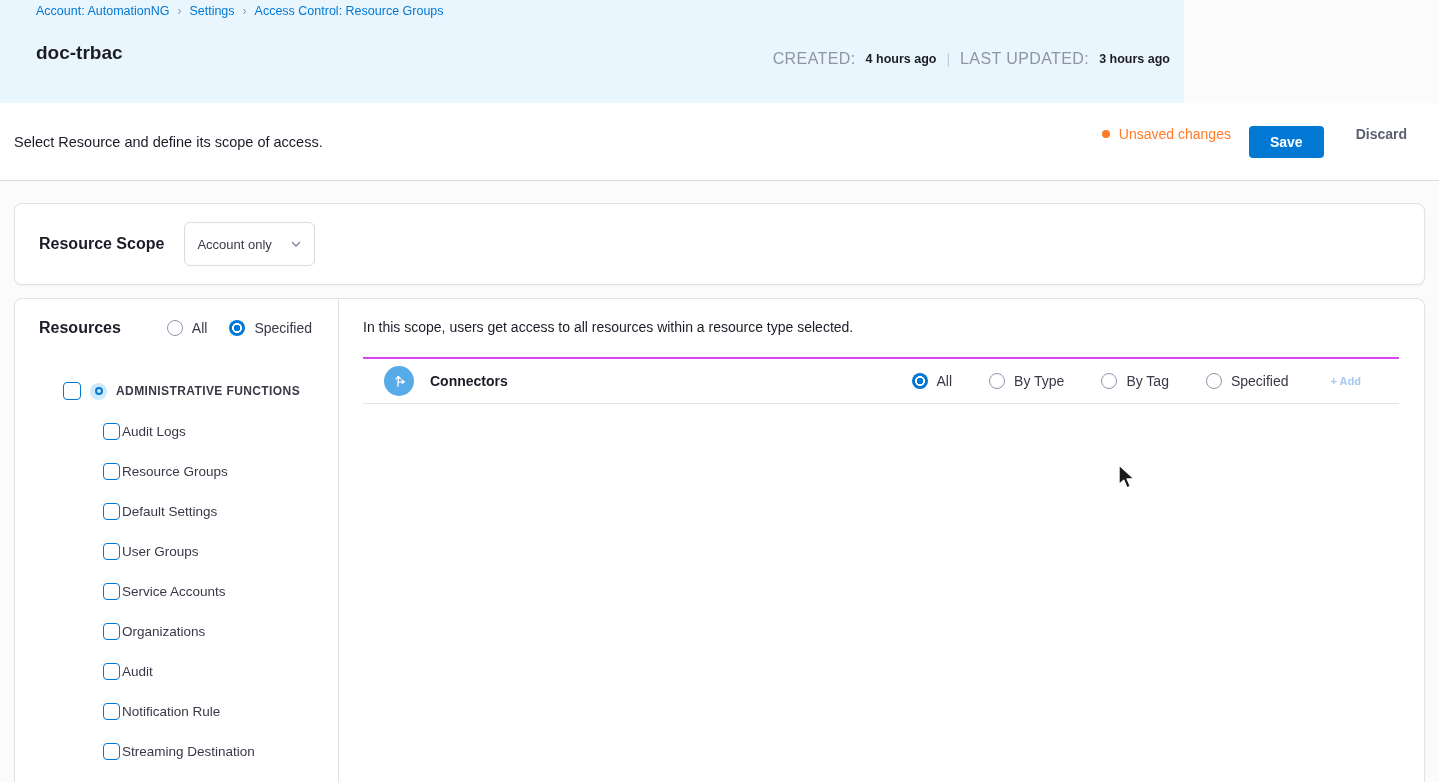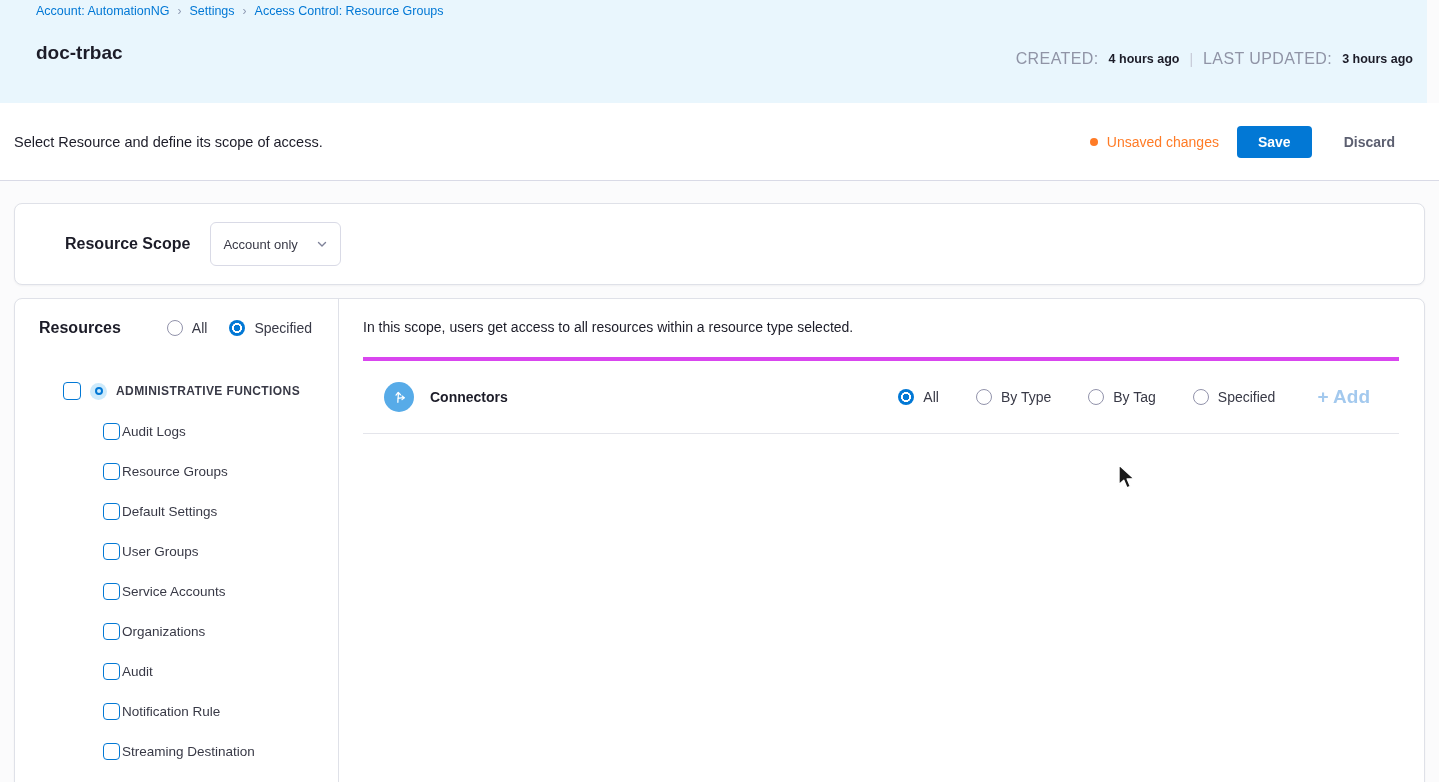--- a/index.html
+++ b/index.html
@@ -6,21 +6,21 @@
   html, body { width: 1439px; height: 782px; overflow: hidden; }
   body {
     font-family: "Liberation Sans", "DejaVu Sans", sans-serif;
     position: relative;
     background: #fbfbfc;
     color: #22222a;
   }
 
   
   .top-header {
-    position: absolute; top: 0; left: 0; width: 1427px; height: 103px;
+    position: absolute; top: 0; left: 0; width: 1184px; height: 103px;
     background: #e9f6fd;
   }
   .breadcrumb {
     position: absolute; left: 36px; top: 4px;
     font-size: 12.5px; display: flex; align-items: center; gap: 8px;
   }
   .breadcrumb a { color: #0278d5; text-decoration: none; cursor: pointer; }
   .crumb-sep { color: #8f9bb3; font-size: 12px; }
   .page-title {
     position: absolute; left: 36px; top: 42px;
@@ -35,22 +35,22 @@
   .meta-divider { color: #c6c9d6; font-size: 14px; }
 
   
   .toolbar {
     position: absolute; top: 103px; left: 0; width: 1439px; height: 78px;
     background: #ffffff; border-bottom: 1px solid #d9dae6;
     display: flex; align-items: center;
   }
   .toolbar-desc { margin-left: 14px; font-size: 14.5px; color: #1c1c28; }
   .toolbar-right {
-    margin-left: auto; margin-right: 44px;
-    display: flex; align-items: center;
+    margin-left: auto; margin-right: 32px;
+    display: flex; align-items: flex-start;
   }
   .unsaved { display: flex; align-items: center; gap: 9px; color: #ff7b26; font-size: 14px; }
   .unsaved-dot { width: 8px; height: 8px; border-radius: 50%; background: #ff7b26; }
   .save-btn {
     margin-left: 18px; height: 32px; padding: 0 21px;
     background: #0278d5; color: #ffffff; border: none; border-radius: 4px;
     font-size: 14px; font-weight: 700; cursor: pointer;
     font-family: "Liberation Sans", sans-serif;
   }
   .discard-btn {
@@ -58,21 +58,21 @@
     color: #5c5f70; font-size: 14px; font-weight: 700; cursor: pointer;
     font-family: "Liberation Sans", sans-serif;
   }
 
   
   .card {
     position: absolute; left: 14px; width: 1411px;
     background: #ffffff; border: 1px solid #dfe1e8; border-radius: 8px;
     box-shadow: 0 1px 2px rgba(40,41,61,0.05);
   }
-  .scope-card { top: 203px; height: 82px; display: flex; align-items: center; padding-left: 26px; }
+  .scope-card { top: 203px; height: 82px; display: flex; align-items: center; }
   .scope-label { margin-left: 24px; font-size: 16px; font-weight: 700; color: #1c1c28; }
   .scope-select {
     margin-left: 20px; height: 44px; min-width: 131px;
     border: 1px solid #d9dae6; border-radius: 6px; background: #fff;
     display: flex; align-items: center; padding: 0 12px; gap: 16px;
     font-size: 13px; color: #383946; cursor: pointer;
   }
   .scope-select .chev { margin-left: auto; display: flex; }
 
   .body-card { top: 298px; height: 700px; display: flex; border-radius: 8px 8px 0 0; }
@@ -113,31 +113,31 @@
   .item-list { margin-top: 6px; }
   .item-row { display: flex; align-items: center; gap: 2px; padding-left: 88px; height: 40px; cursor: pointer; }
   .item-row .checkbox { width: 17px; height: 17px; }
   .item-label { font-size: 13.5px; color: #383946; }
   .left-bottom-divider { margin-top: 14px; border-top: 1px solid #e4e5eb; }
 
   
   .right-panel { flex: 1; padding: 20px 25px 0 24px; }
   .scope-note { font-size: 14px; color: #1c1c28; }
   .resource-row {
-    margin-top: 22px; height: 77px;
-    border-top: 4px solid #d946ef; border-bottom: 1px solid #e4e5eb;
+    margin-top: 22px; height: 47px;
+    border-top: 2px solid #d946ef; border-bottom: 1px solid #e4e5eb;
     display: flex; align-items: center;
   }
   .resource-icon {
     width: 30px; height: 30px; border-radius: 50%; background: #57abe8;
     margin-left: 21px; display: flex; align-items: center; justify-content: center; flex: none;
   }
   .resource-name { margin-left: 16px; font-size: 14px; font-weight: 700; color: #1c1c28; }
   .row-options { margin-left: auto; display: flex; align-items: center; gap: 37px; }
-  .add-link { margin-left: 42px; margin-right: 29px; font-size: 19px; font-weight: 600; color: #a3c9ee; cursor: default; }
+  .add-link { margin-left: 42px; margin-right: 38px; font-size: 11px; font-weight: 600; color: #a3c9ee; cursor: default; }
 
   
   .mouse-cursor { position: absolute; left: 1116px; top: 464px; pointer-events: none; }
 </style>
 </head>
 <body>
 
 <div class="top-header">
   <div class="breadcrumb">
     <a>Account: AutomationNG</a>

